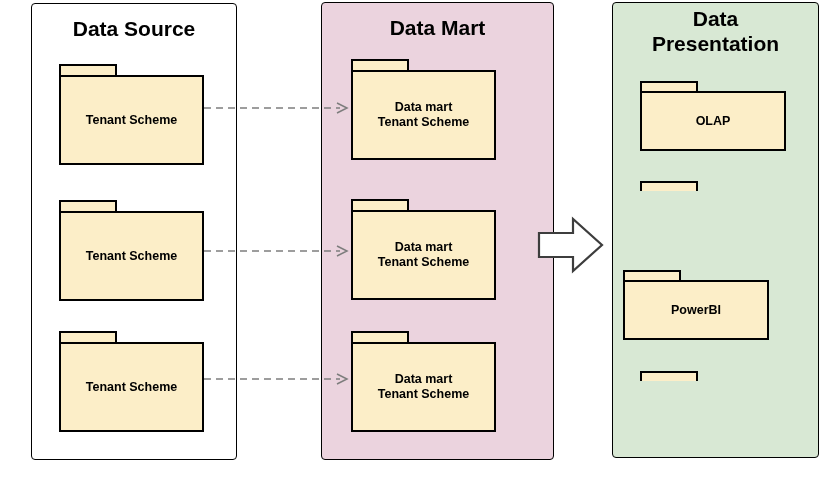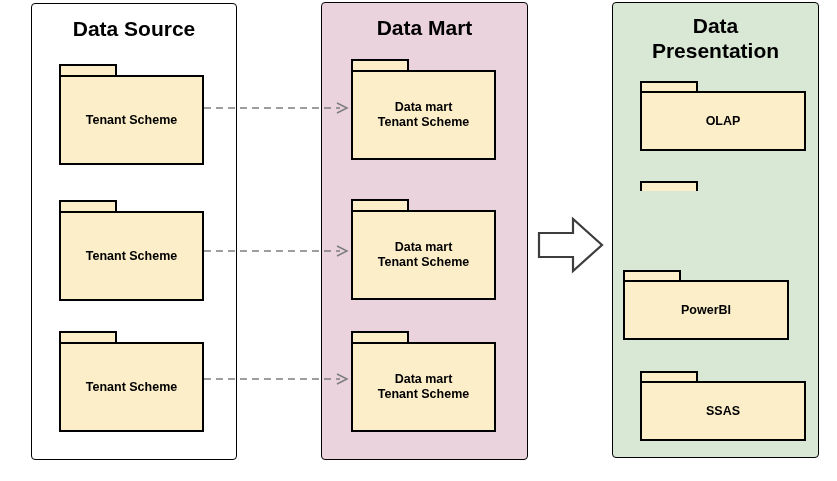--- a/index.html
+++ b/index.html
@@ -5,38 +5,38 @@
   * { margin:0; padding:0; box-sizing:border-box; }
   html,body { background:#ffffff; }
   body { font-family:"Liberation Sans", sans-serif; }
   .canvas {
     position:relative; width:837px; height:481px; background:#ffffff; overflow:hidden;
   }
   .column {
     position:absolute; border:1.5px solid #000000; border-radius:4px;
   }
   .col-source       { left:31px;  top:3px; width:206px; height:457px; background:#ffffff; }
-  .col-mart         { left:321px; top:2px; width:207px; height:458px; background:#ebd3de; }
+  .col-mart         { left:321px; top:2px; width:233px; height:458px; background:#ebd3de; }
   .col-presentation { left:612px; top:2px; width:207px; height:456px; background:#d8e8d4; }
   .column-title {
     margin-top:12px; text-align:center; font-size:21px; font-weight:bold; color:#000;
     line-height:25px;
   }
-  .col-presentation .column-title { margin-top:10px; width:170px; margin-left:auto; margin-right:auto; }
+  .col-presentation .column-title { margin-top:3px; width:170px; margin-left:auto; margin-right:auto; }
   .folder { position:absolute; }
   .folder-tab {
     width:58px; height:11px; background:#fceec8;
     border:2px solid #000; border-bottom:none;
   }
   .folder-body {
     width:145px; height:90px; background:#fceec8; border:2px solid #000;
     display:flex; align-items:center; justify-content:center;
   }
   .col-presentation .folder-tab  { height:10px; }
-  .col-presentation .folder-body { width:166px; height:60px; }
+  .col-presentation .folder-body { width:146px; height:60px; }
   .folder-label {
     font-size:12.5px; font-weight:bold; color:#000; text-align:center;
     white-space:pre-line; line-height:15px;
   }
   
   .f-s1 { left:27px; top:60px; }
   .f-s2 { left:27px; top:196px; }
   .f-s3 { left:27px; top:327px; }
   
   .f-m1 { left:29px; top:56px; }
@@ -123,23 +123,20 @@
 
     <div class="folder f-p3">
       <div class="folder-tab"></div>
       <div class="folder-body">
         <span class="folder-label">PowerBI</span>
       </div>
     </div>
 
     <div class="folder f-p4">
       <div class="folder-tab"></div>
-      <div class="folder-body">
-        <span class="folder-label">SSAS</span>
-      </div>
     </div>
   </div>
 
   <svg class="overlay" viewBox="0 0 837 481">
     <g stroke="#7d7d7d" stroke-width="1.5" fill="none">
       <line x1="204" y1="108" x2="340" y2="108" stroke-dasharray="7,5"></line>
       <polyline points="337,103 347,108 337,113"></polyline>
 
       <line x1="204" y1="251" x2="340" y2="251" stroke-dasharray="7,5"></line>
       <polyline points="337,246 347,251 337,256"></polyline>

